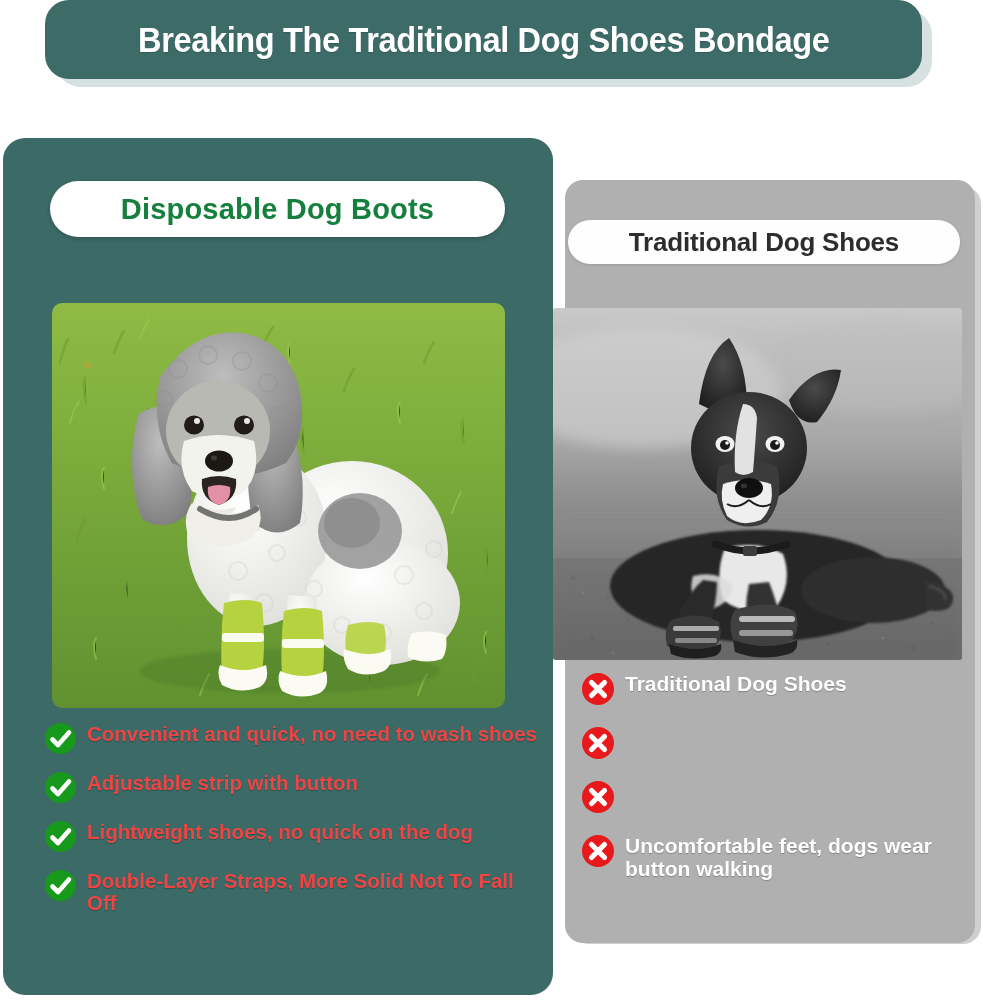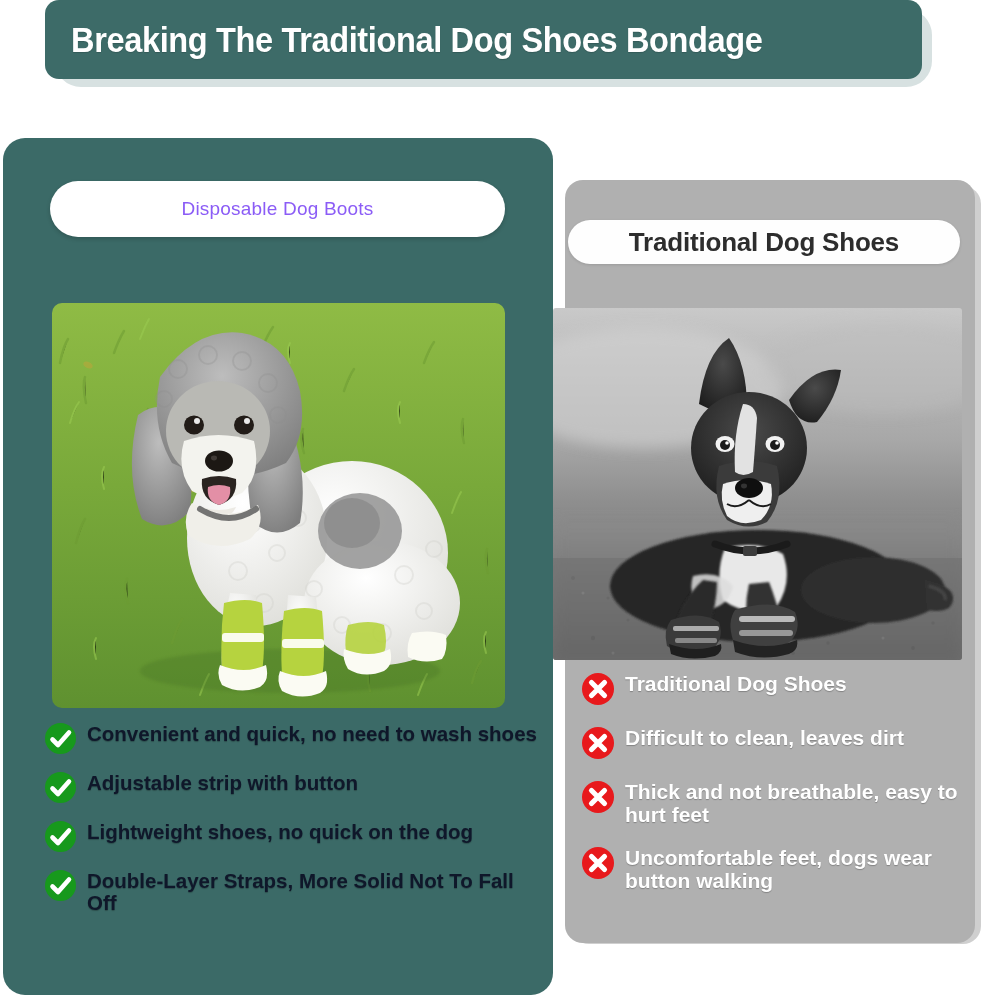--- a/index.html
+++ b/index.html
@@ -13,22 +13,22 @@
 
   
   #header-banner-shadow{
     position:absolute; left:55px; top:9px;
     width:877px; height:78px;
     background:#d7e1e1; border-radius:26px;
   }
   #header-banner{
     position:absolute; left:45px; top:0px;
     width:877px; height:79px;
-    background:#3d6b68; border-radius:14px;
-    display:flex; align-items:center; 
+    background:#3d6b68; border-radius:24px;
+    display:flex; align-items:center; justify-content:center;
   }
   #header-title{
     color:#ffffff;
     font-size:35px;
     font-weight:bold;
     letter-spacing:-0.4px;
     text-align:center;
     white-space:nowrap;
     transform:scaleX(0.93);
     text-shadow:0 1px 1px rgba(0,0,0,0.15);
@@ -71,21 +71,21 @@
     background:#3b6a67; border-radius:22px;
   }
   #pro-pill{
     position:absolute; left:50px; top:181px;
     width:455px; height:56px;
     background:#ffffff; border-radius:28px;
     display:flex; align-items:center; justify-content:center;
     box-shadow:0 2px 4px rgba(0,0,0,0.18);
   }
   #pro-pill-label{
-    color:#8b5cf6; font-size:19px; font-weight:normal;
+    color:#15803d; font-size:29px; font-weight:bold;
     letter-spacing:0.2px; white-space:nowrap;
   }
   #pro-photo{
     position:absolute; left:52px; top:303px;
     width:453px; height:405px;
     border-radius:10px; overflow:hidden;
   }
 
   
   .bullet-list{ position:absolute; }
@@ -94,21 +94,21 @@
 
   .bullet-row{
     display:flex; align-items:flex-start;
     margin-bottom:14px;
   }
   #pro-bullets .bullet-row{ margin-bottom:16px; }
   #con-bullets .bullet-row{ margin-bottom:20px; }
 
   .bullet-icon{ flex:0 0 auto; margin-right:10px; }
   .bullet-text{
-    color:#0f172a; font-weight:bold;
+    color:#ef4444; font-weight:bold;
     text-shadow:0 1px 1px rgba(0,0,0,0.25);
   }
   #pro-bullets .bullet-text{ font-size:20.5px; line-height:22px; padding-top:1px; }
   #con-bullets .bullet-text{ font-size:21px; line-height:23px; padding-top:0px; }
   #con-bullets .bullet-text{ color:#ffffff; }
 
   svg { display:block; }
 </style>
 </head>
 <body>
@@ -265,30 +265,28 @@
     </span>
     <span class="bullet-text">Traditional Dog Shoes</span>
   </div>
   <div class="bullet-row">
     <span class="bullet-icon">
       <svg width="34" height="34" viewBox="0 0 34 34">
         <circle cx="17" cy="17" r="16" fill="#e8191c"></circle>
         <path d="M10.5 10.5 L23.5 23.5 M23.5 10.5 L10.5 23.5" stroke="#fff" stroke-width="5.2" stroke-linecap="round"></path>
       </svg>
     </span>
-    <span class="bullet-text">Difficult to clean, leaves dirt</span>
   </div>
   <div class="bullet-row">
     <span class="bullet-icon">
       <svg width="34" height="34" viewBox="0 0 34 34">
         <circle cx="17" cy="17" r="16" fill="#e8191c"></circle>
         <path d="M10.5 10.5 L23.5 23.5 M23.5 10.5 L10.5 23.5" stroke="#fff" stroke-width="5.2" stroke-linecap="round"></path>
       </svg>
     </span>
-    <span class="bullet-text">Thick and not breathable, easy to hurt feet</span>
   </div>
   <div class="bullet-row">
     <span class="bullet-icon">
       <svg width="34" height="34" viewBox="0 0 34 34">
         <circle cx="17" cy="17" r="16" fill="#e8191c"></circle>
         <path d="M10.5 10.5 L23.5 23.5 M23.5 10.5 L10.5 23.5" stroke="#fff" stroke-width="5.2" stroke-linecap="round"></path>
       </svg>
     </span>
     <span class="bullet-text">Uncomfortable feet, dogs wear button walking</span>
   </div>

